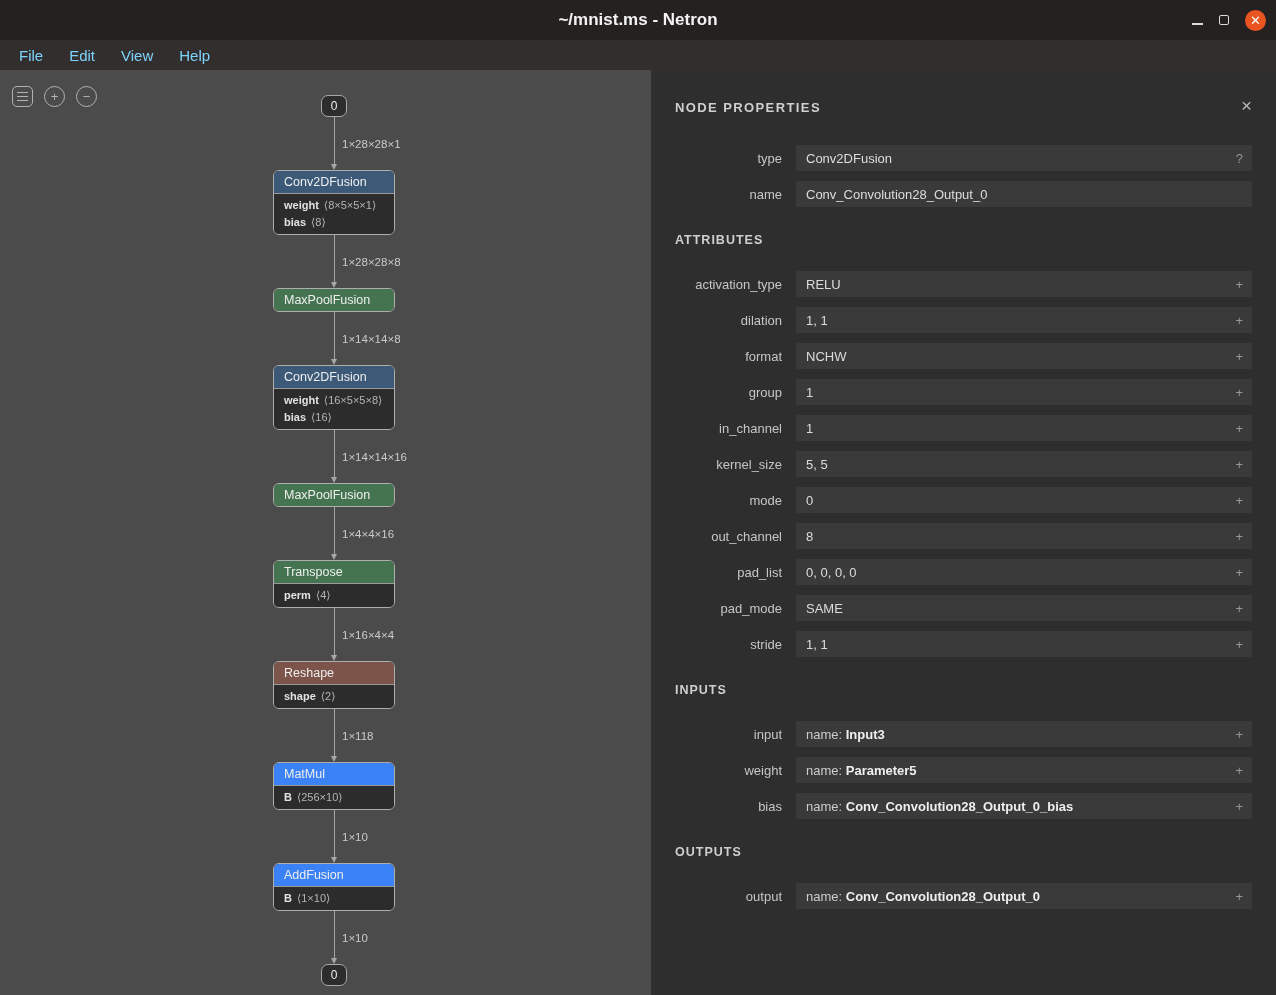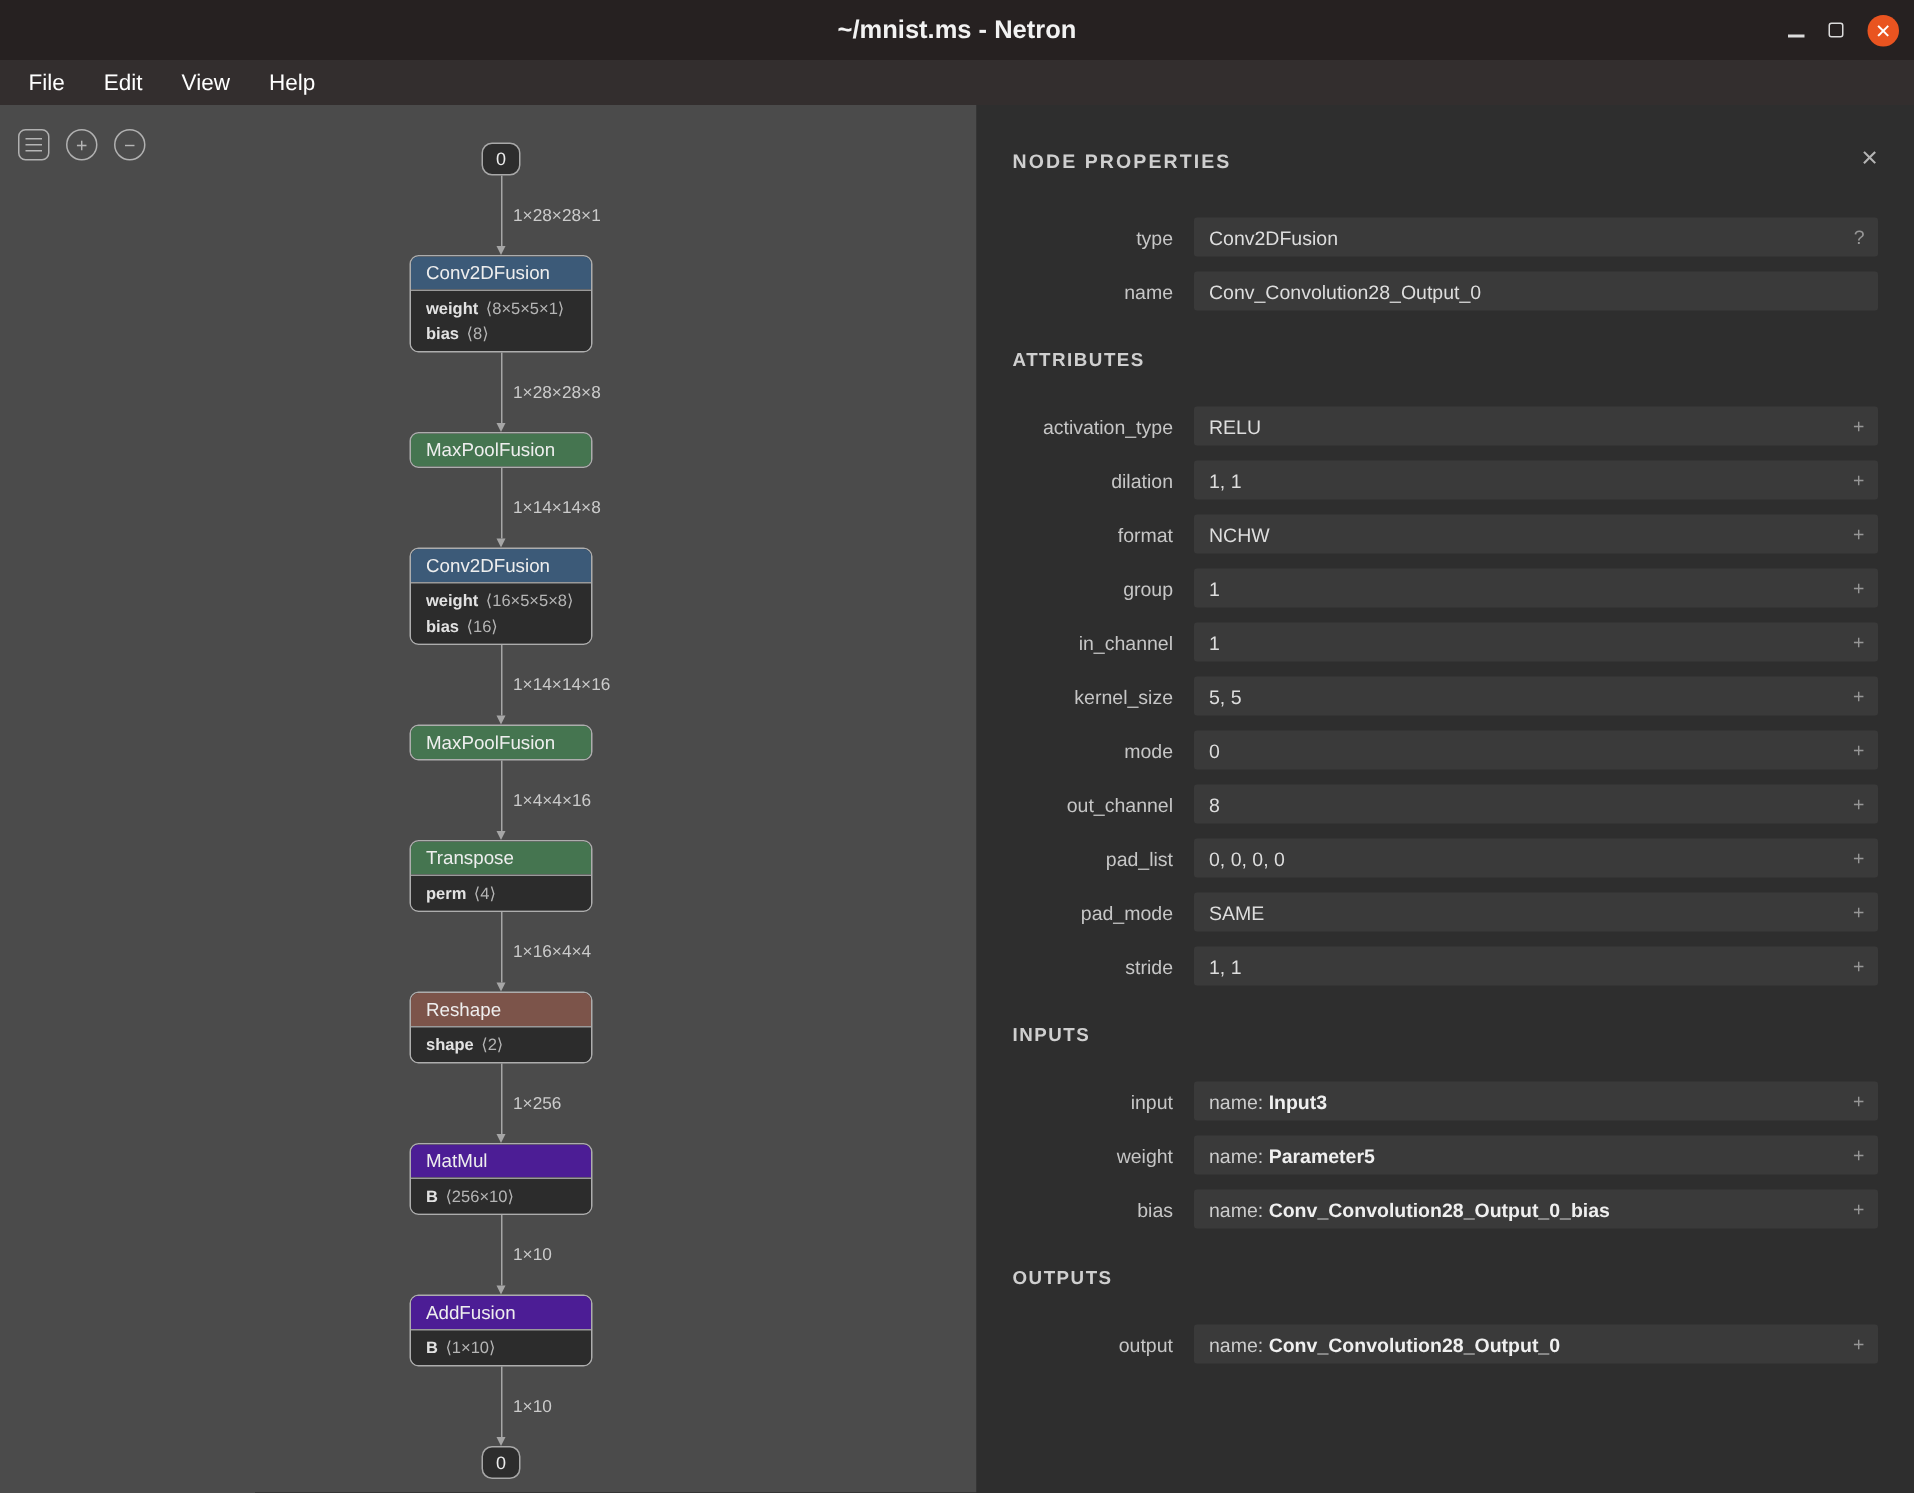--- a/index.html
+++ b/index.html
@@ -9,21 +9,21 @@
   .titlebar { height:40px; background:#262121; position:relative; display:flex; align-items:center; justify-content:center; }
   .titlebar-title { color:#f2f2f2; font-size:17px; font-weight:bold; }
   .win-controls { position:absolute; right:10px; top:0; height:40px; display:flex; align-items:center; gap:16px; }
   .win-min { width:11px; height:11px; position:relative; cursor:pointer; }
   .win-min::after { content:""; position:absolute; left:0; right:0; bottom:1px; height:1.5px; background:#dcdcdc; }
   .win-max { width:10px; height:10px; border:1.5px solid #dcdcdc; border-radius:2px; cursor:pointer; }
   .win-close { width:21px; height:21px; border-radius:50%; background:#e95420; color:#ffffff; display:flex; align-items:center; justify-content:center; font-size:13px; line-height:1; cursor:pointer; }
 
   
   .menubar { height:30px; background:#332e2e; display:flex; align-items:center; padding-left:6px; }
-  .menu-item { color:#ffffff; font-size:15px; padding:4px 13px; cursor:pointer; }
+  .menu-item { color:#7dd3fc; font-size:15px; padding:4px 13px; cursor:pointer; }
 
   
   .main { display:flex; height:925px; }
 
   
   .canvas { width:651px; background:#4b4b4b; position:relative; overflow:hidden; }
 
   .gtoolbar { position:absolute; top:16px; left:12px; display:flex; gap:11px; }
   .gtool { width:21px; height:21px; border:1.5px solid #c3c3c3; color:#c8c8c8; display:flex; align-items:center; justify-content:center; cursor:pointer; opacity:.85; }
   .gtool.square { border-radius:5px; flex-direction:column; gap:2.5px; }
@@ -37,21 +37,21 @@
   .edge { position:relative; height:53px; width:10px; display:flex; flex-direction:column; align-items:center; }
   .edge-line { width:1px; flex:1; background:#a6a6a6; }
   .edge-arrow { width:0; height:0; border-left:3.5px solid transparent; border-right:3.5px solid transparent; border-top:6px solid #a6a6a6; }
   .edge-label { position:absolute; left:13px; top:50%; transform:translateY(-50%); font-size:11.5px; color:#cbcbcb; white-space:nowrap; }
 
   .node { border:1px solid #adadad; border-radius:6px; overflow:hidden; min-width:122px; cursor:pointer; background:#2c2c2c; }
   .node-header { color:#eeeeee; font-size:12.5px; padding:4px 10px; }
   .c-blue  { background:#3c5a78; }
   .c-green { background:#457550; }
   .c-brown { background:#7c544a; }
-  .c-gray  { background:#4c1d95; }
+  .c-gray  { background:#3b82f6; }
   .node-body { background:#2c2c2c; border-top:1px solid #9a9a9a; padding:3px 0; }
   .node-attr { padding:2px 10px; font-size:11px; white-space:nowrap; }
   .node-attr b { color:#e2e2e2; font-weight:bold; }
   .node-attr span { color:#b5b5b5; margin-left:5px;margin-top:46px; }
 
   
   .panel { flex:1; background:#2e2e2e; padding:0 24px; position:relative; }
   .panel-header { display:flex; justify-content:space-between; align-items:flex-end; margin-top:26px; margin-bottom:30px; }
   .panel-title { color:#cfcfcf; font-size:13px; font-weight:bold; letter-spacing:1.4px; }
   .panel-close { color:#b5b5b5; font-size:19px; line-height:1; cursor:pointer; }
@@ -178,21 +178,21 @@
       <div class="node">
         <div class="node-header c-brown">Reshape</div>
         <div class="node-body">
           <div class="node-attr"><b>shape</b><span>⟨2⟩</span></div>
         </div>
       </div>
 
       <div class="edge">
         <div class="edge-line"></div>
         <div class="edge-arrow"></div>
-        <div class="edge-label">1×256</div>
+        <div class="edge-label">1×118</div>
       </div>
 
       <div class="node">
         <div class="node-header c-gray">MatMul</div>
         <div class="node-body">
           <div class="node-attr"><b>B</b><span>⟨256×10⟩</span></div>
         </div>
       </div>
 
       <div class="edge">

